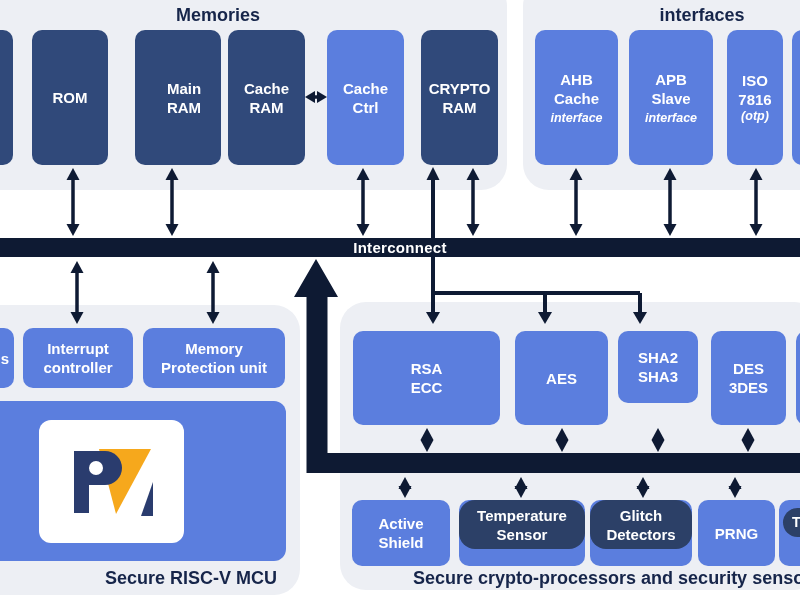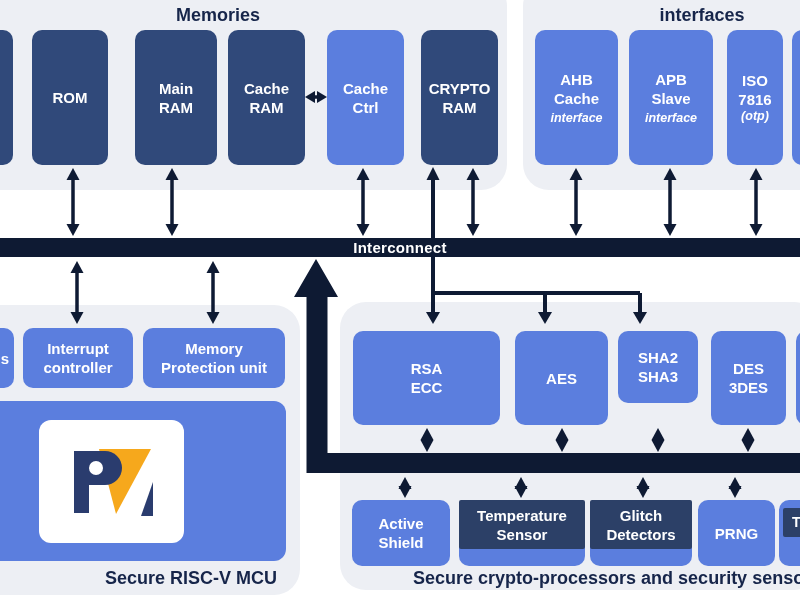--- a/index.html
+++ b/index.html
@@ -9,21 +9,21 @@
   .title,.caption{position:absolute;z-index:2;font-size:18px;font-weight:bold;
          color:var(--caption-text,#16254a);white-space:nowrap;}
   .centerx{transform:translateX(-50%);}
   .blk{position:absolute;z-index:4;border-radius:10px;display:flex;flex-direction:column;
        align-items:center;justify-content:center;color:var(--block-text,#fff);
        font-weight:bold;font-size:15px;line-height:19px;text-align:center;white-space:pre-line;}
   .dark{background:var(--dark-block,#30497a);}
   .light{background:var(--light-block,#5b7ede);}
   .sub{font-size:12.5px;line-height:15px;margin-top:3px;font-weight:bold;font-style:italic;}
   .sensor-inner{position:absolute;left:0;top:0;right:0;height:49px;
-       background:var(--sensor-dark,#2c4067);border-radius:2px;display:flex;flex-direction:column;
+       background:var(--sensor-dark,#2c4067);border-radius:16px;display:flex;flex-direction:column;
        align-items:center;justify-content:center;color:#fff;font-weight:bold;font-size:15px;
        line-height:19px;white-space:pre-line;}
   #interconnect{position:absolute;left:0;top:238px;width:800px;height:19px;z-index:5;
        background:var(--interconnect,#0e1a33);color:#fff;font-size:15px;font-weight:bold;
        text-align:center;line-height:19px;letter-spacing:.3px;}
   #arrows{position:absolute;left:0;top:0;z-index:3;}
   #riscv-card{position:absolute;left:39px;top:420px;width:145px;height:123px;background:#fff;
        border-radius:12px;z-index:6;display:flex;flex-direction:column;align-items:center;
        justify-content:center;}
   #riscv-text{font-size:25px;font-weight:bold;letter-spacing:2px;line-height:26px;
@@ -108,21 +108,21 @@
       <polygon points="633,312 647,312 640,324" fill="#0e1a33"></polygon>
       <path d="M294,297 L316,259 L338,297 L327.5,297 L327.5,453 L800,453 L800,473 L306.5,473 L306.5,297 Z" fill="#0e1a33"></path>
     </svg>
 
   <div id="interconnect">
     <span>Interconnect</span>
   </div>
 
   <div class="blk dark" style="left:-30px;top:30px;width:43px;height:135px;"></div>
   <div class="blk dark" style="left:32px;top:30px;width:76px;height:135px;">ROM</div>
-  <div class="blk dark" style="left:135px;top:30px;width:82px;height:135px;">Main
+  <div class="blk dark" style="left:135px;top:30px;width:74px;height:135px;padding-left:12px;">Main
 RAM</div>
   <div class="blk dark" style="left:228px;top:30px;width:77px;height:135px;">Cache
 RAM</div>
   <div class="blk light" style="left:327px;top:30px;width:77px;height:135px;">Cache
 Ctrl</div>
   <div class="blk dark" style="left:421px;top:30px;width:77px;height:135px;">CRYPTO
 RAM</div>
 
   <div class="blk light" style="left:535px;top:30px;width:83px;height:135px;">
     <span style="white-space:pre-line;">AHB

